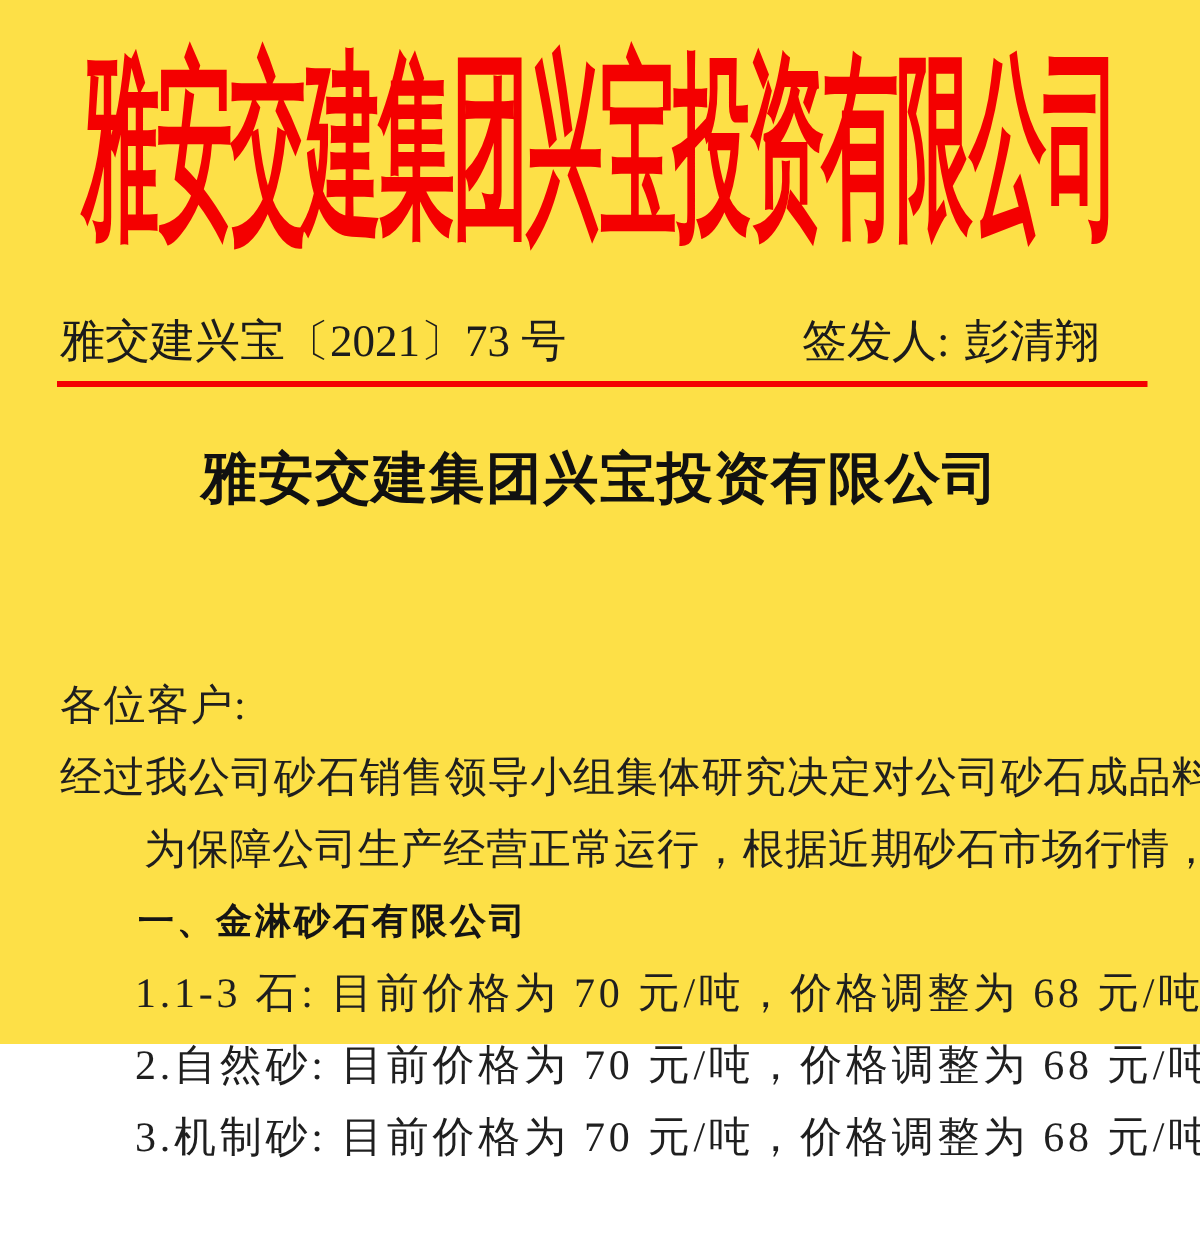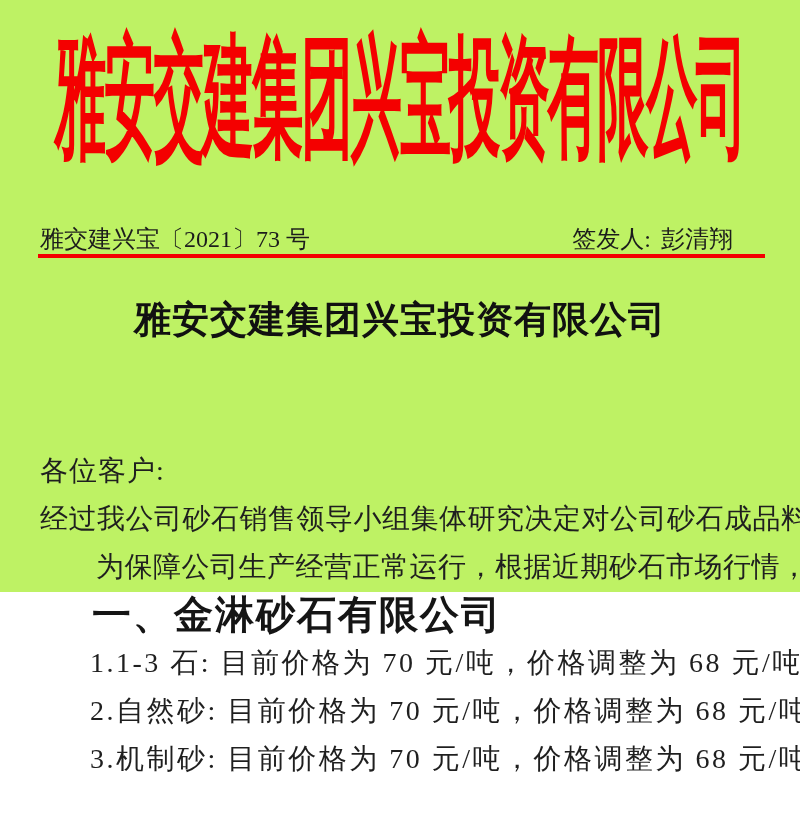--- a/index.html
+++ b/index.html
@@ -6,22 +6,22 @@
     margin: 0;
     padding: 0;
     background: #ffffff;
     width: 800px;
     height: 840px;
     overflow: hidden;
   }
   .page {
     position: relative;
     width: 800px;
-    height: 592px;
-    background: #bef264;
+    height: 696px;
+    background: #fde047;
     font-family: "Liberation Serif", "DejaVu Serif", serif;
     color: #1c1c1c;
   }
   
   .masthead {
     position: absolute;
     top: 32px;
     left: 0;
     right: 0;
     text-align: center;
@@ -41,25 +41,25 @@
   }
   
   .doc-row {
     position: absolute;
     top: 212px;
     left: 40px;
     right: 67px;
     display: flex;
     justify-content: space-between;
     align-items: baseline;
-    font-size: 24px;
+    font-size: 30px;
     line-height: 32px;
     white-space: nowrap;
   }
-  .issuer { white-space: nowrap; margin-top: 11px; }
+  .issuer { white-space: nowrap; }
   .issuer .issuer-name { margin-left: 10px; }
   
   .red-rule {
     position: absolute;
     top: 254px;
     left: 38px;
     width: 727px;
     height: 4px;
     background: #f40000;
   }
@@ -84,21 +84,21 @@
     right: 30px;
     font-size: 28px;
     line-height: 48px;
     color: #1f1f1f;
   }
   .line { white-space: nowrap; font-family: Liberation Serif, serif; }
   .indent { text-indent: 56px; }
   .section-heading {
     font-family: "Liberation Sans", "DejaVu Sans", sans-serif;
     font-weight: bold;
-    font-size: 39px;
+    font-size: 24px;
     margin-left: 52px;
     letter-spacing: 2px;
     color: #151515;
   }
   .price-item {
     margin-left: 50px;
     letter-spacing: 2.5px;
     white-space: nowrap;
   }
   .salutation { letter-spacing: 1px; }

